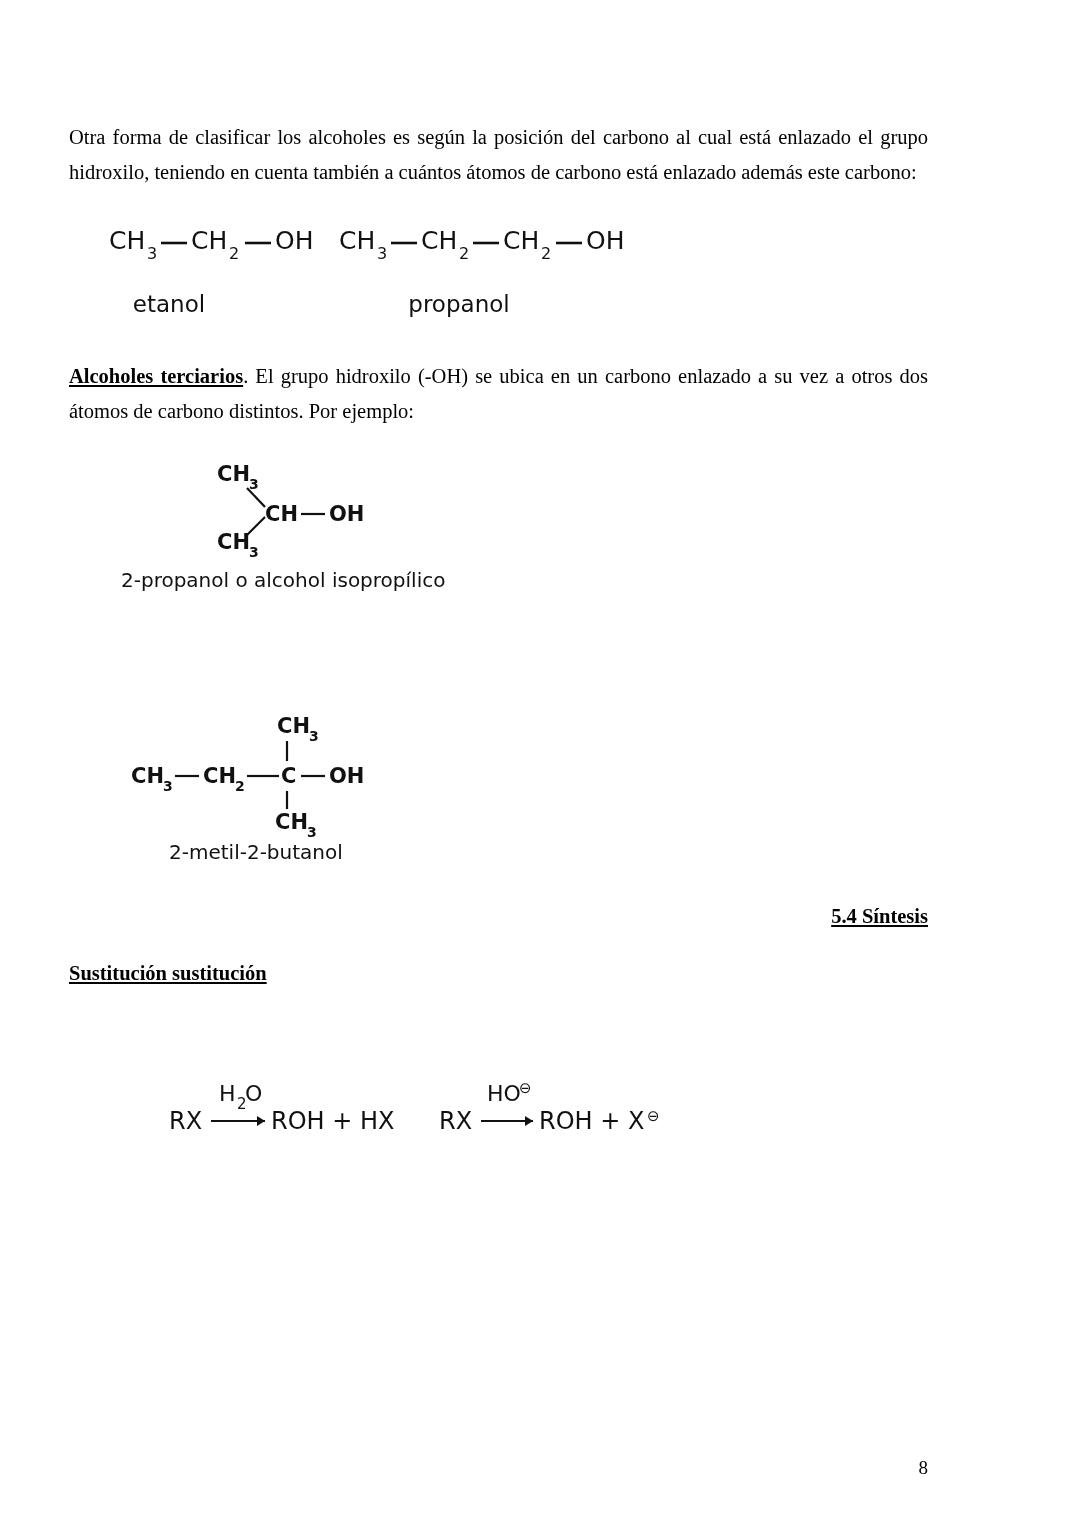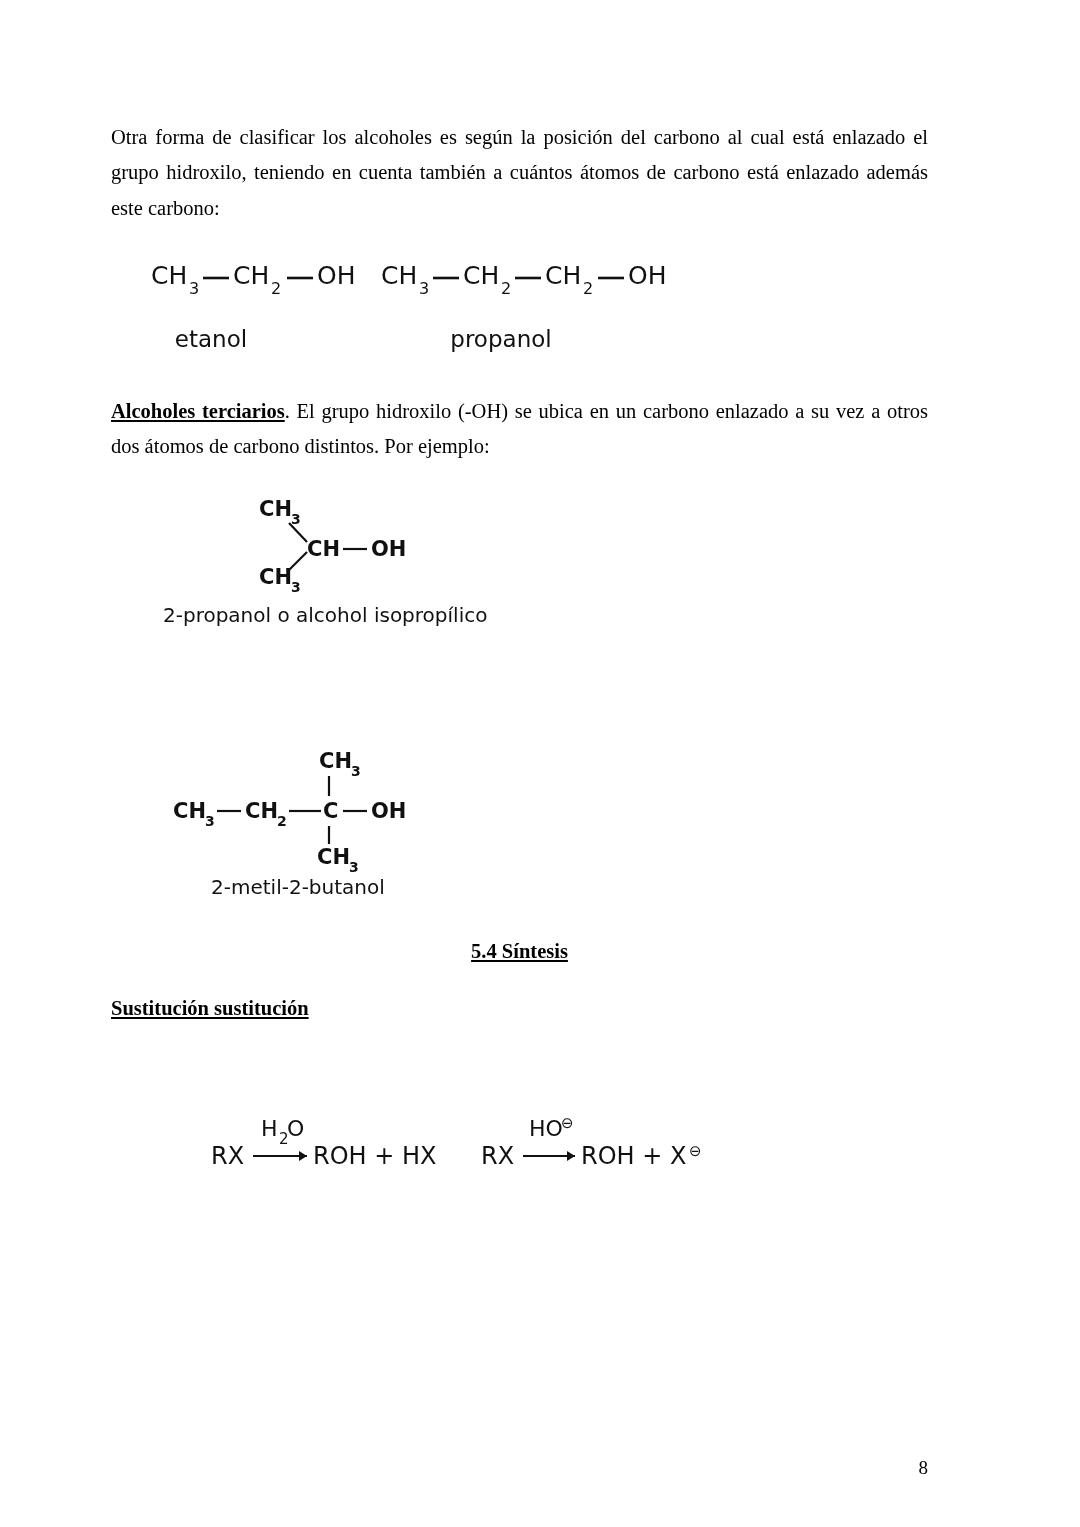--- a/index.html
+++ b/index.html
@@ -12,39 +12,39 @@
     height: 1527px;
     position: relative;
     font-family: "Liberation Serif", serif;
     color: #000000;
   }
   .page {
     position: relative;
     width: 1080px;
     height: 1527px;
     box-sizing: border-box;
-    padding: 120px 152px 60px 111px;
+    padding: 120px 152px 60px 69px;
   }
   p.body-text {
     font-size: 20.5px;
     line-height: 1.72;
     text-align: justify;
     margin: 0 0 22px 0;
     hyphens: none;
   }
   .lead-in {
     font-weight: bold;
     text-decoration: underline;
   }
   .fig {
     margin: 26px 0 28px 0;
     text-align: left;
   }
   .section-heading {
-    text-align: center;
+    text-align: right;
     font-size: 20.5px;
     font-weight: bold;
     text-decoration: underline;
     margin: 40px 0 34px 0;
   }
   .sub-heading {
     font-size: 20.5px;
     font-weight: bold;
     text-decoration: underline;
     margin: 0 0 30px 0;

